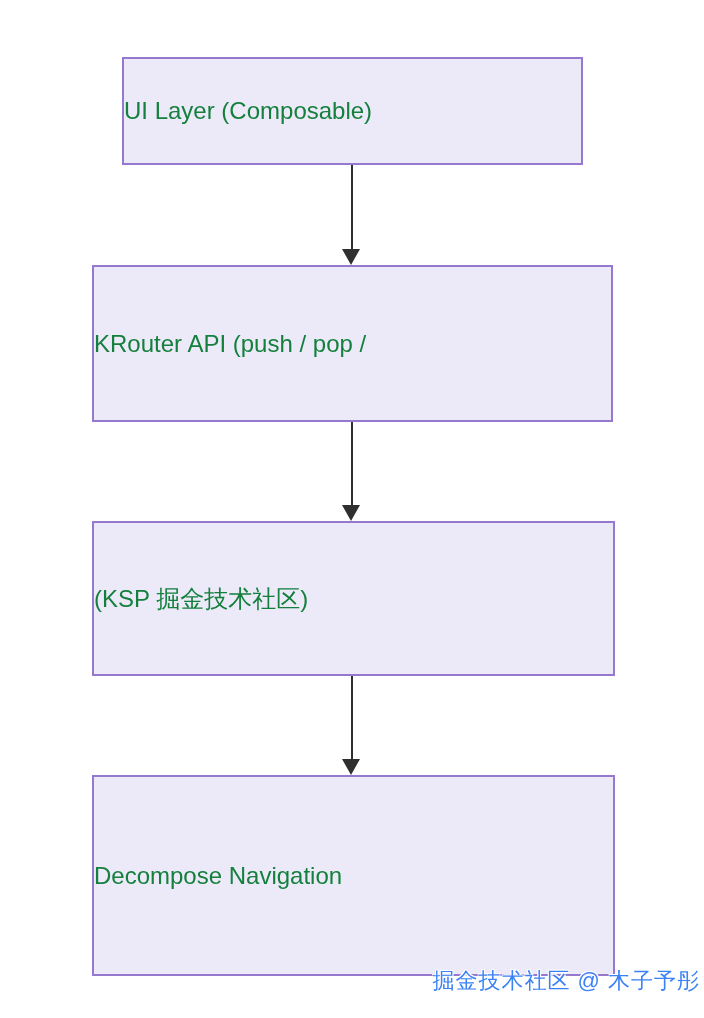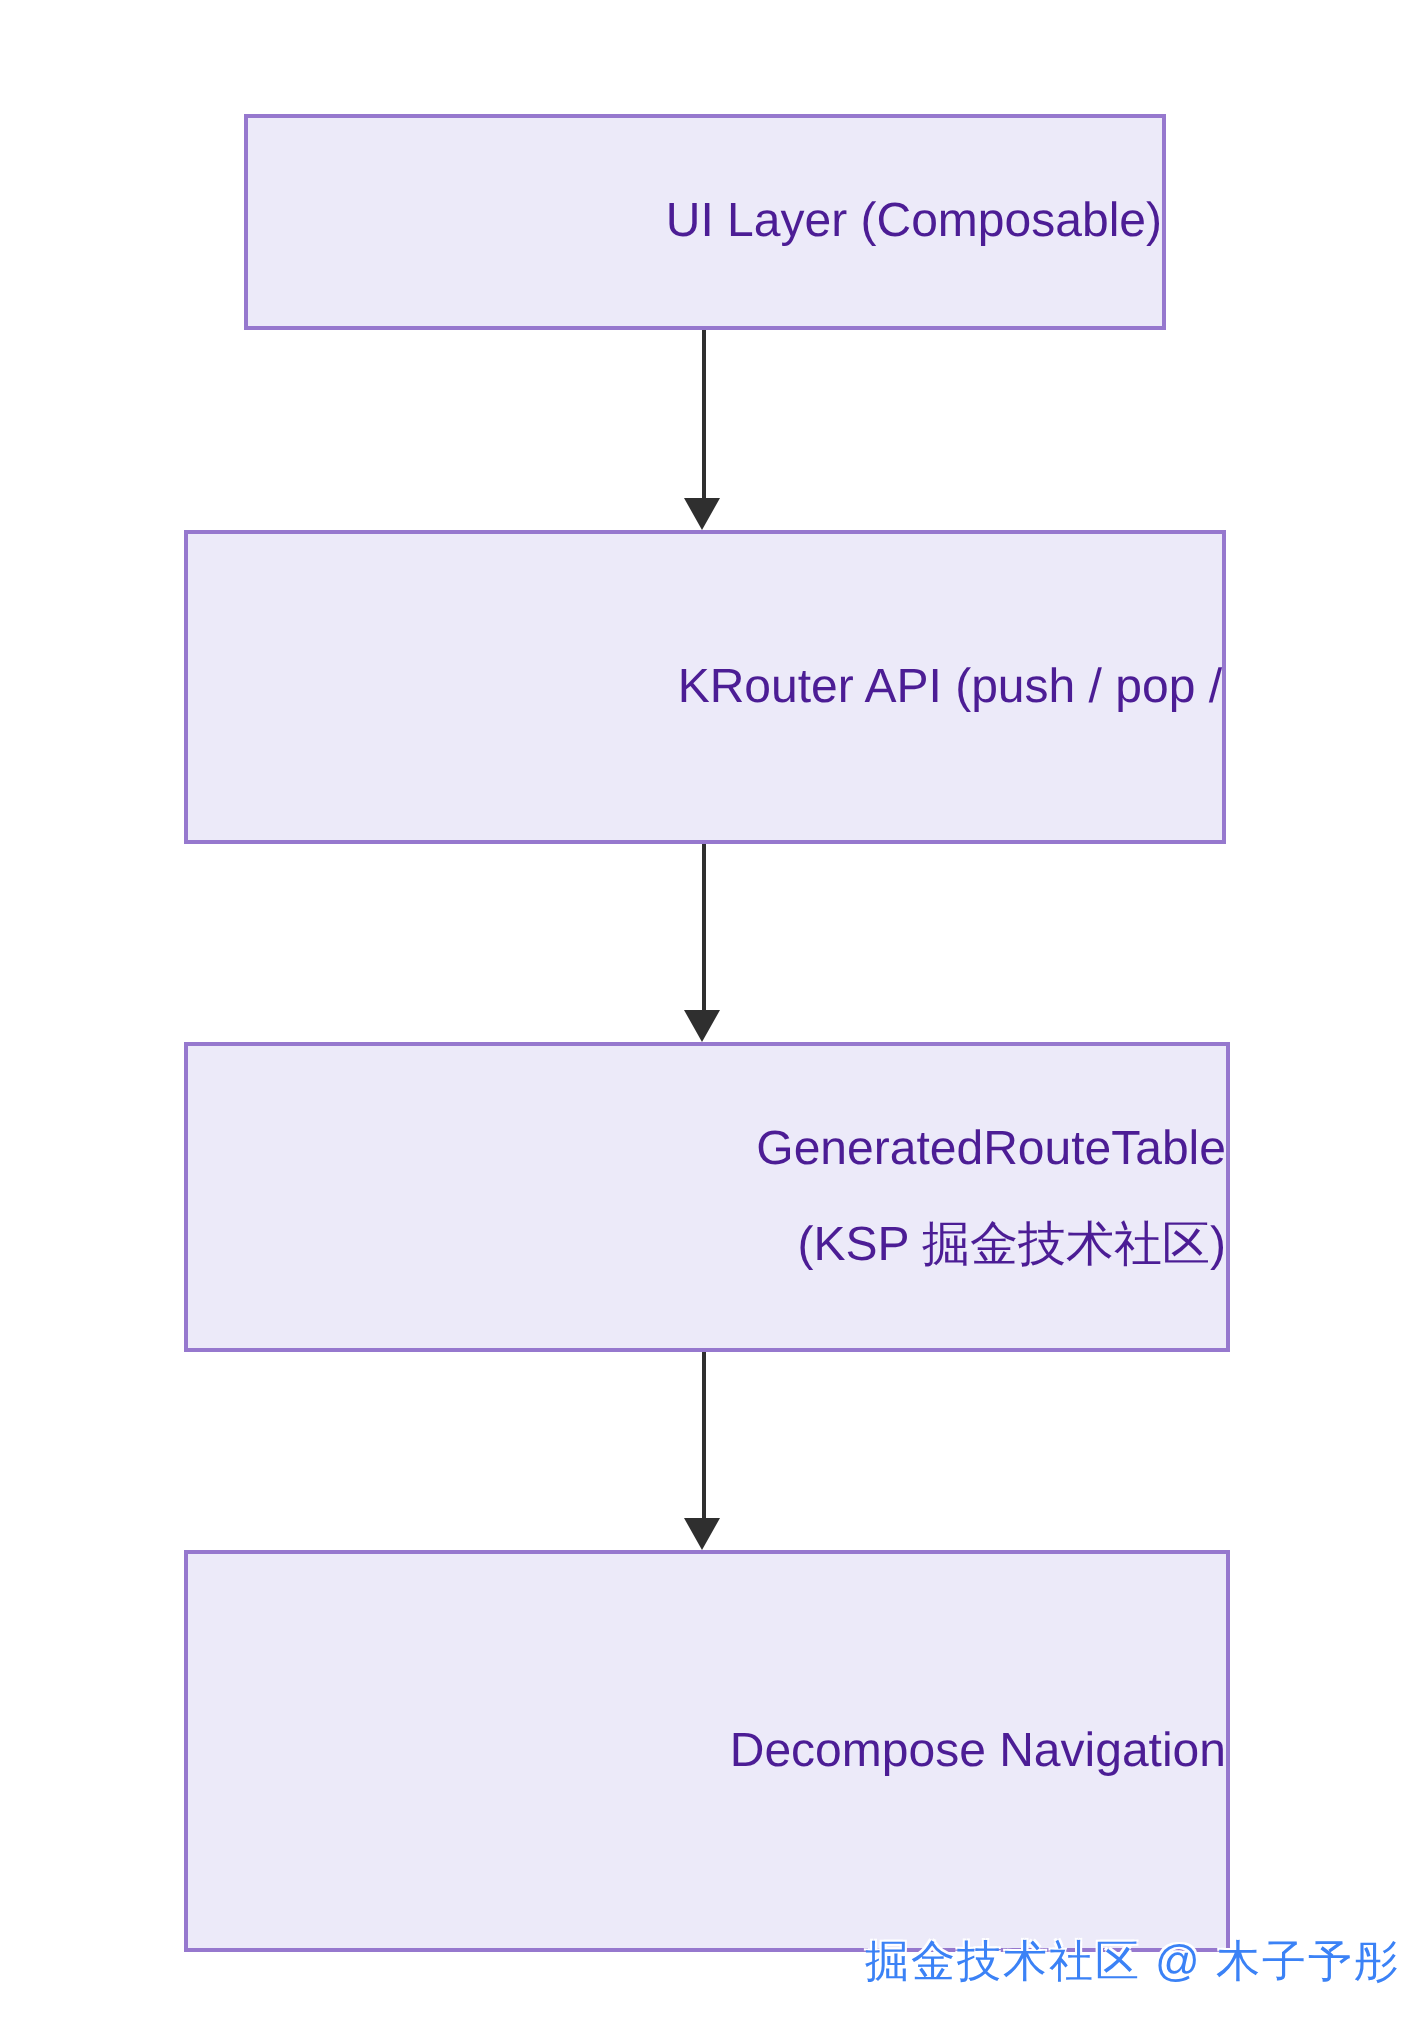--- a/index.html
+++ b/index.html
@@ -16,22 +16,22 @@
     overflow: hidden;
   }
   .node {
     position: absolute;
     background: #ECEAF9;
     border: 2px solid #9678CE;
     box-sizing: border-box;
     display: flex;
     flex-direction: column;
     justify-content: center;
-    align-items: flex-end;
-    color: #4c1d95;
+    align-items: flex-start;
+    color: #15803d;
     font-size: 24px;
   }
   .node .line {
     line-height: 48px;
     text-align: center;
     white-space: nowrap;
   }
   #node-ui        { left: 122px; top: 57px;  width: 461px; height: 108px; }
   #node-krouter   { left: 92px;  top: 265px; width: 521px; height: 157px; }
   #node-routetable{ left: 92px;  top: 521px; width: 523px; height: 155px; }
@@ -93,21 +93,20 @@
   <div class="node" id="node-krouter">
     <div class="line">KRouter API (push / pop /</div>
   </div>
 
   <div class="arrow" id="arrow-2">
     <div class="shaft"></div>
     <div class="head"></div>
   </div>
 
   <div class="node" id="node-routetable">
-    <div class="line">GeneratedRouteTable</div>
     <div class="line">(KSP 掘金技术社区)</div>
   </div>
 
   <div class="arrow" id="arrow-3">
     <div class="shaft"></div>
     <div class="head"></div>
   </div>
 
   <div class="node" id="node-decompose">
     <div class="line">Decompose Navigation</div>

